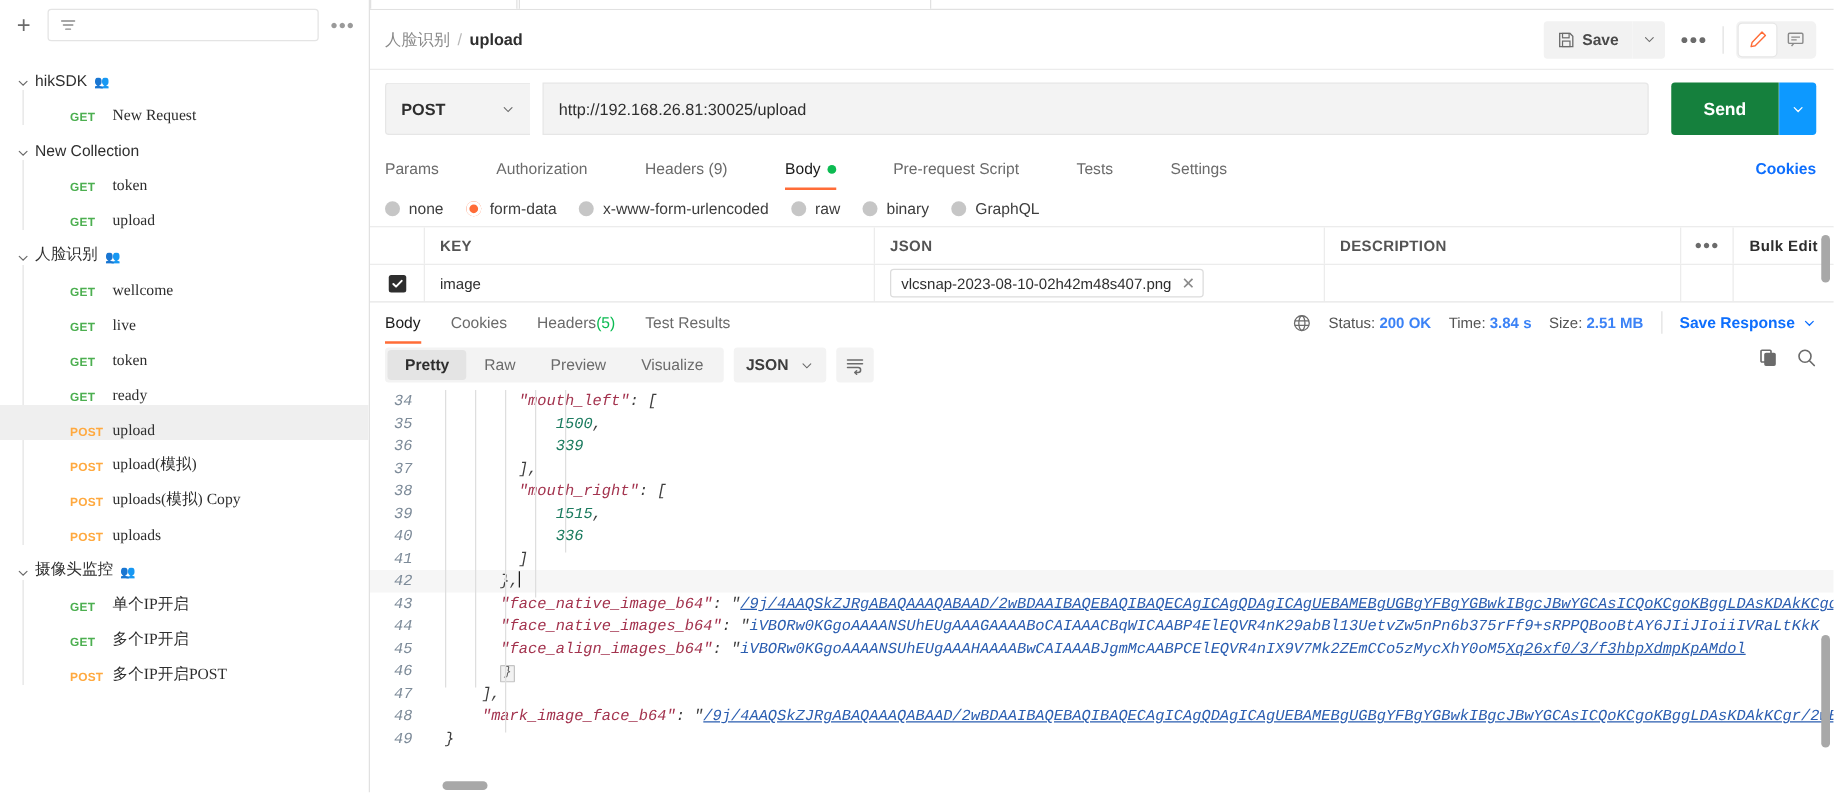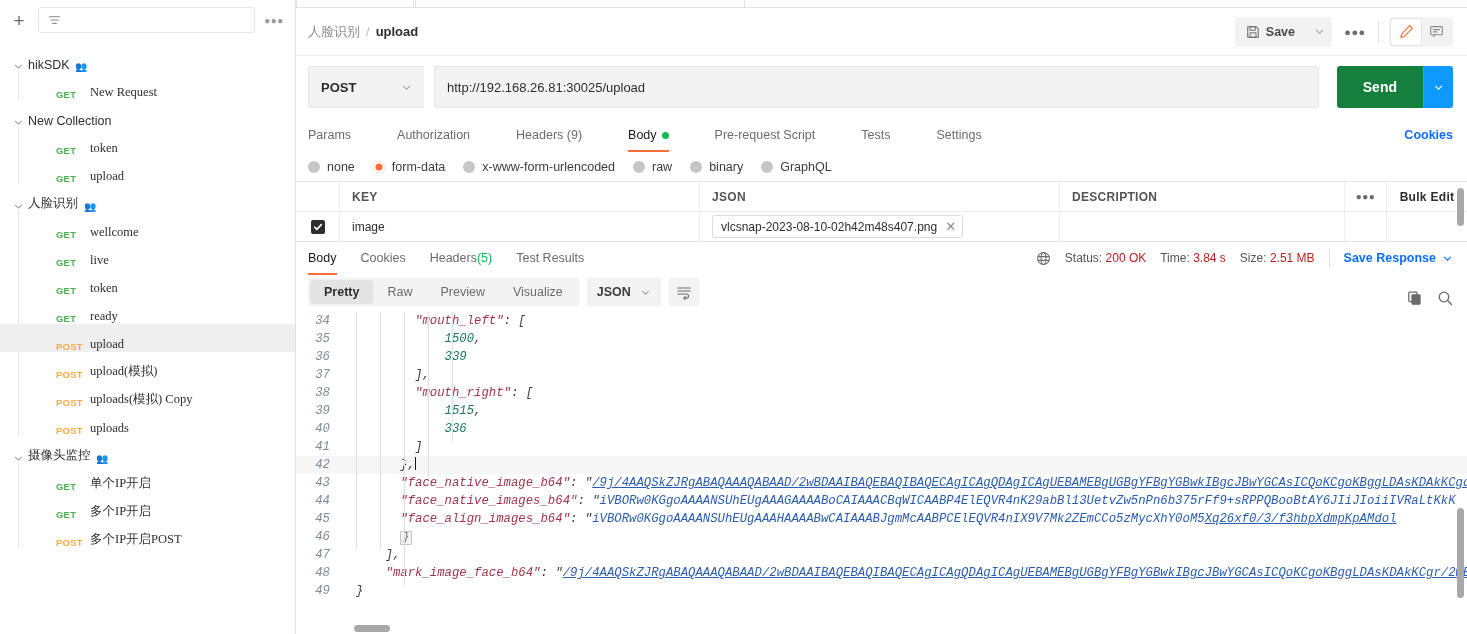--- a/index.html
+++ b/index.html
@@ -187,25 +187,25 @@
   .resptabs { display: flex; align-items: flex-end; height: 33px; }
   .rsub {
     font-size: 12.5px; color: #6b6b6b; padding: 0 12px; height: 33px;
     display: flex; align-items: center; cursor: pointer; position: relative;
   }
   .rsub:first-child { padding-left: 0; }
   .rsub.on { color: #1a1a1a; }
   .rsub.on::after { content:""; position:absolute; left:0; right:12px; bottom:0; height:2px; background:#ff6c37; }
   .cnt-green { color: #0cbb52; }
   .respmeta { display: flex; align-items: center; gap: 14px; font-size: 12px; color: #545454; }
-  .meta-val { color: #b91c1c; font-weight: 400; }
+  .meta-val { color: #3b82f6; font-weight: 700; }
   .metasep { width: 1px; height: 18px; background: #e1e1e1; }
   .saveresp { color: #0d6efd; font-weight: 700; font-size: 12.5px; display: flex; align-items: center; gap: 6px; cursor: pointer;}
 
-  .viewbar { display: flex; align-items: flex-end; justify-content: space-between; padding: 4px 14px 6px 12px; flex: 0 0 auto;}
+  .viewbar { display: flex; align-items: flex-start; justify-content: space-between; padding: 4px 14px 6px 12px; flex: 0 0 auto;}
   .viewleft { display: flex; align-items: center; gap: 8px; }
   .segment { display: flex; background: #f3f3f3; border-radius: 3px; padding: 2px; }
   .seg { padding: 0 14px; height: 24px; display:flex; align-items:center; font-size: 12.5px; color: #6b6b6b;
          border-radius: 3px; cursor: pointer;}
   .seg.on { background: #e4e4e4; color: #2e2e2e; font-weight: 600;}
   .jsonsel { display: flex; align-items: center; gap: 9px; background: #f3f3f3; border-radius: 3px;
              padding: 0 10px; height: 28px; font-size: 12.5px; font-weight: 700; color: #3d3d3d; cursor: pointer;}
   .wrapbtn { width: 30px; height: 28px; background: #f3f3f3; border-radius: 3px; display:flex;
              align-items:center; justify-content:center; cursor: pointer;}
   .viewright { display: flex; align-items: center; gap: 14px; }

